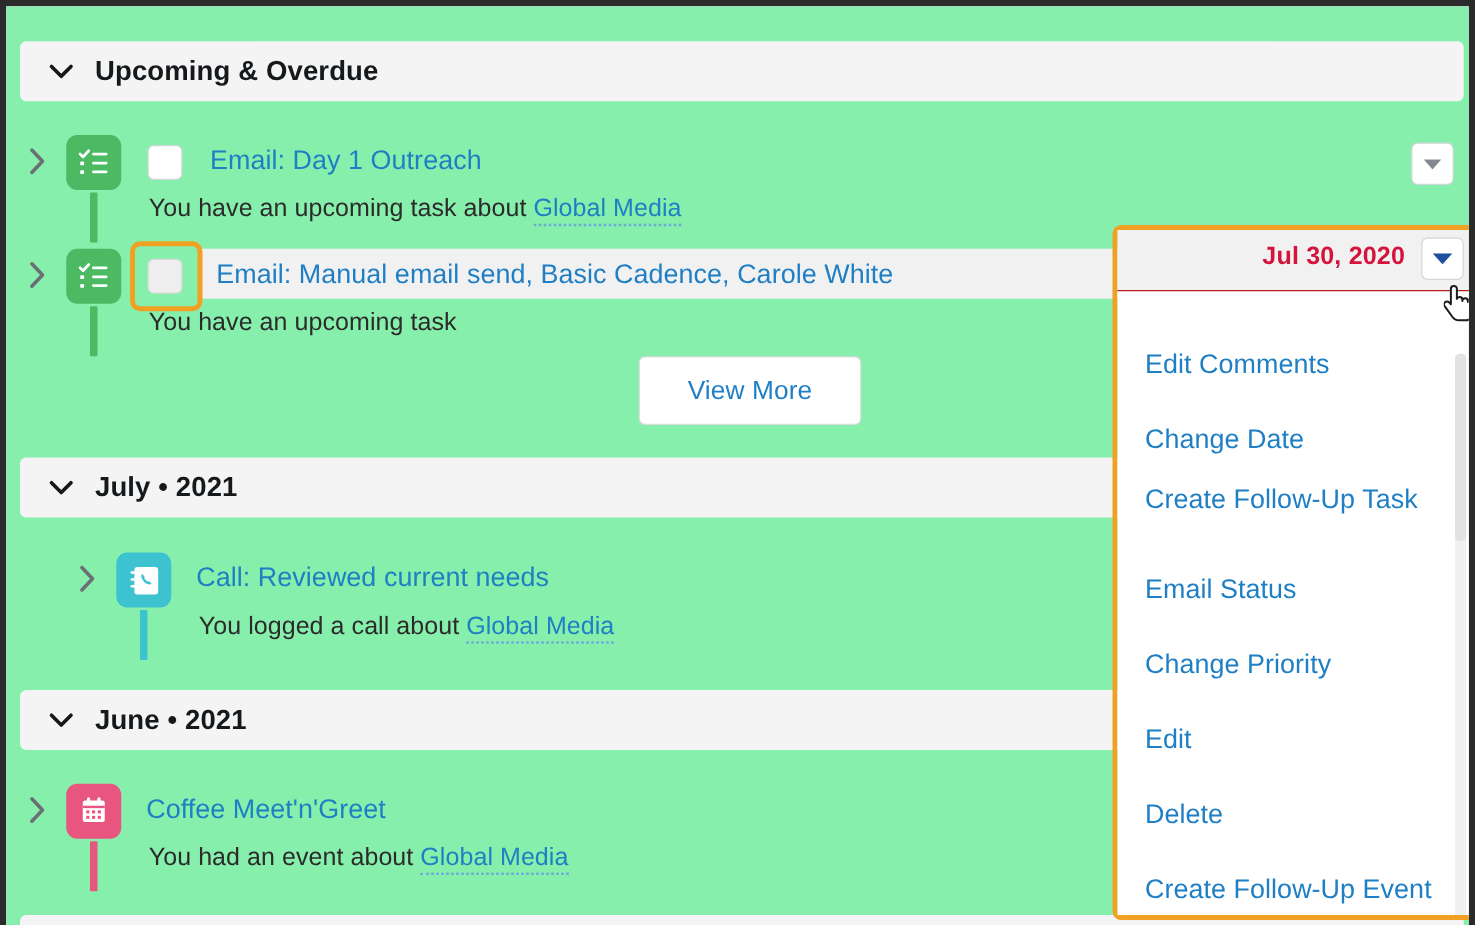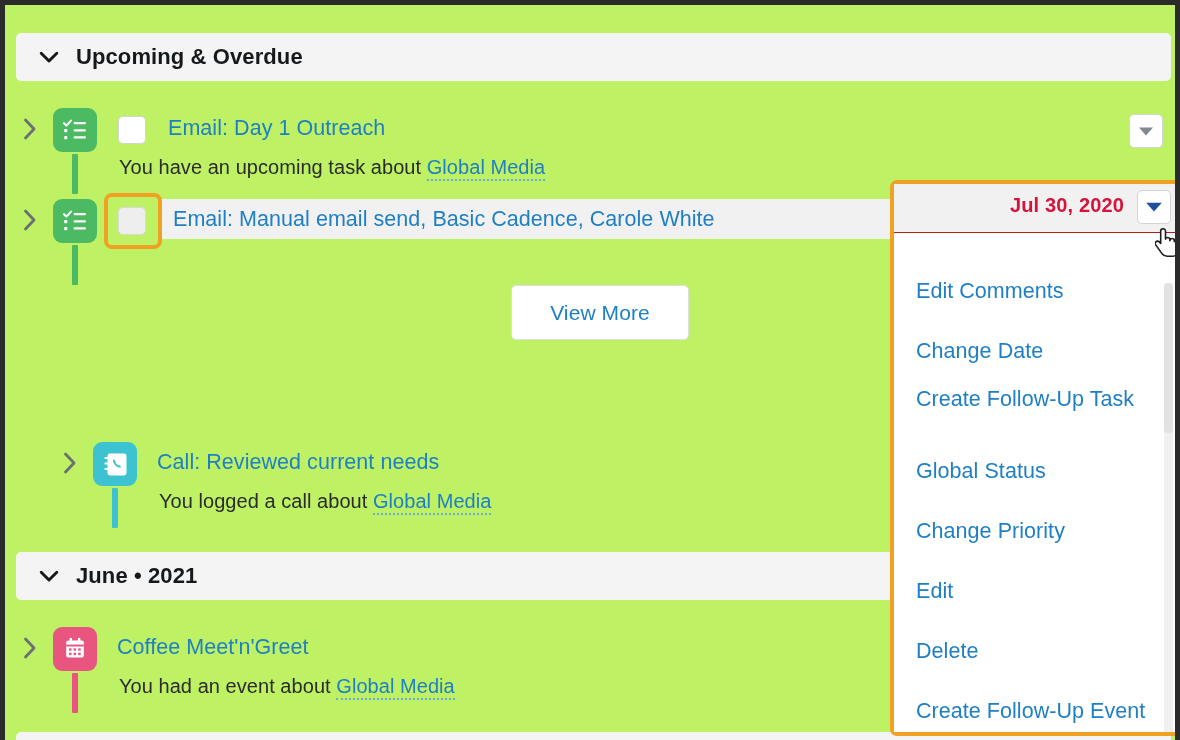--- a/index.html
+++ b/index.html
@@ -18,21 +18,21 @@
     border-left: 5px solid #2b2b2b;
     border-top: 5px solid #2b2b2b;
     border-right: 5px solid #2b2b2b;
     border-bottom: 0;
     overflow: hidden;
   }
   #canvas {
     position: absolute;
     left: 0; top: 0;
     width: 1170px; height: 735px;
-    background: #bef264;
+    background: #86efac;
   }
 
   
   .section-header {
     position: absolute;
     left: 11px;
     width: 1155px;
     height: 48px;
     background: #f4f4f4;
     border-radius: 5px;
@@ -276,24 +276,35 @@
         <rect x="11.6" y="19.3" width="12.4" height="2.2" rx="1.1" fill="#ffffff"></rect>
       </svg>
     </div>
     <div class="stem" style="left:67px; top:46px; height:40px; background:#4cb963;"></div>
 
     <div class="checkbox gray" style="left:113px; top:8px;"></div>
     <div class="hl-box" style="left:99px; top:-6px; width:58px; height:56px;"></div>
 
     <div class="subject" style="left:168px; top:8px;">Email: Manual email send, Basic Cadence, Carole White</div>
 
+    <div class="descr" style="left:114px; top:48px;">
+      <span>You have an upcoming task</span><span class="rel"></span>
+    </div>
   </div>
 
   <div class="view-more" style="left:506px; top:280px; width:178px; height:55px;">View More</div>
 
+  <div class="section-header" style="top:361px;">
+    <span class="chev">
+      <svg width="22" height="22" viewBox="0 0 22 22">
+            <path d="M3.2 7.2 L11 15 L18.8 7.2" fill="none" stroke="#16191c" stroke-width="2.9" stroke-linecap="round" stroke-linejoin="round"></path>
+          </svg>
+    </span>
+    <span class="section-title">July • 2021</span>
+  </div>
 
   <div class="row" style="top:437px; height:80px;margin-left:40px;">
     <div class="row-caret" style="top:8px;">
       <svg width="22" height="26" viewBox="0 0 22 26">
             <path d="M6.5 4 L15 13 L6.5 22" fill="none" stroke="#6a6f75" stroke-width="2.8" stroke-linecap="round" stroke-linejoin="round"></path>
           </svg>
     </div>
     <div class="type-icon" style="top:0px; background:#3cc3cf;">
       <svg width="27" height="27" viewBox="0 0 27 27">
         <rect x="5.5" y="2.5" width="19" height="22" rx="2.4" fill="#ffffff"></rect>
@@ -363,21 +374,21 @@
         <svg width="18" height="12" viewBox="0 0 18 12">
               <path d="M1.2 1.8 L9 10.4 L16.8 1.8 Z" fill="#1d4f9c"></path>
             </svg>
       </div>
     </div>
 
     <div id="menu-panel">
       <div class="menu-item" style="top:46px;">Edit Comments</div>
       <div class="menu-item" style="top:106px;">Change Date</div>
       <div class="menu-item" style="top:154px;">Create Follow-Up Task</div>
-      <div class="menu-item" style="top:226px;">Global Status</div>
+      <div class="menu-item" style="top:226px;">Email Status</div>
       <div class="menu-item" style="top:286px;">Change Priority</div>
       <div class="menu-item" style="top:346px;">Edit</div>
       <div class="menu-item" style="top:406px;">Delete</div>
       <div class="menu-item" style="top:466px;">Create Follow-Up Event</div>
 
       <div id="menu-scroll-track">
         <div id="menu-scroll-thumb"></div>
       </div>
     </div>
   </div>

